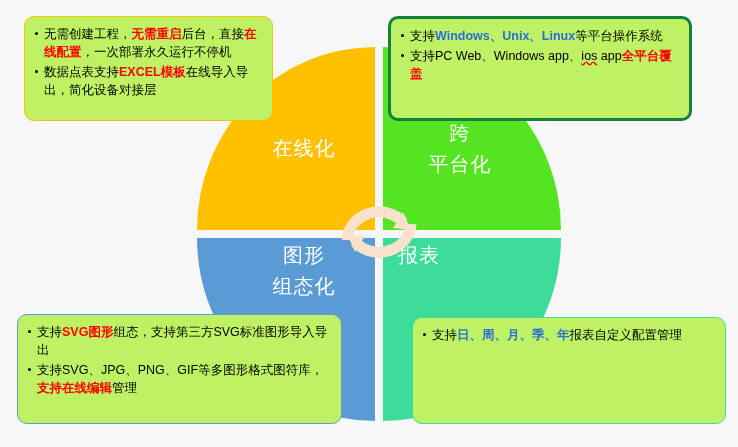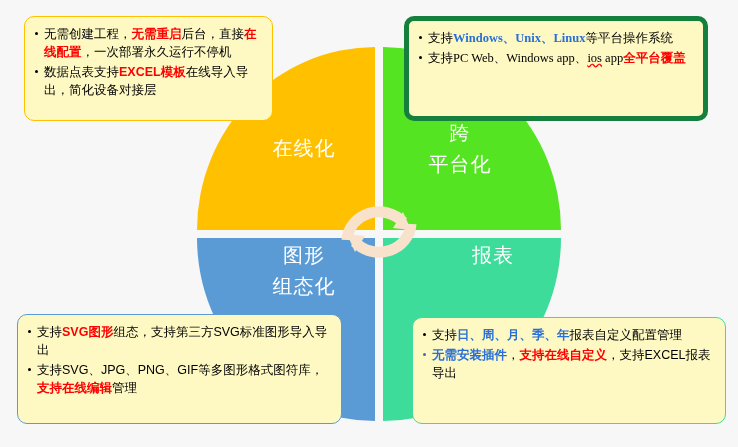--- a/index.html
+++ b/index.html
@@ -54,42 +54,42 @@
     font-size: 20px;
     line-height: 31px;
     text-align: center;
     letter-spacing: 1px;
     white-space: nowrap;
     pointer-events: none;
   }
   #label-online    { left: 244px; top: 133px; width: 120px; }
   #label-crossplat { left: 400px; top: 118px; width: 120px; text-align: center; }
   #label-graphics  { left: 244px; top: 240px; width: 120px; text-align: center; }
-  #label-report    { left: 390px; top: 240px; width: 124px; text-align: right; }
+  #label-report    { left: 398px; top: 240px; width: 124px; text-align: left; }
 
   
   #cycle-arrows {
     position: absolute;
     left: 333px;
     top: 186px;
     width: 92px;
     height: 92px;
     pointer-events: none;
   }
 
   
   .callout {
     position: absolute;
-    background: #fef9c3;
+    background: #bef264;
     border-radius: 10px;
     box-sizing: border-box;
     padding: 8px 10px 16px 8px;
   }
   #callout-online    { left: 24px;  top: 16px;  width: 249px; height: 105px; border: 1px solid #FFC000; }
-  #callout-crossplat { left: 404px; top: 16px;  width: 304px; height: 105px; border: 5px solid #15803d; font-family: Liberation Serif, serif; }
+  #callout-crossplat { left: 388px; top: 16px;  width: 304px; height: 105px; border: 3px solid #15803d; }
   #callout-graphics  { left: 17px;  top: 314px; width: 325px; height: 110px; border: 1px solid #5B9BD5; }
   #callout-report    { left: 412px; top: 317px; width: 314px; height: 107px; border: 1px solid #3DDC9B; }
 
   ul.bullets {
     margin: 0;
     padding: 0;
     list-style: none;
   }
   ul.bullets > li {
     position: relative;
@@ -178,15 +178,14 @@
 <div class="callout" id="callout-graphics">
   <ul class="bullets">
       <li><span class="plain">支持</span><span class="red">SVG图形</span><span class="plain">组态，支持第三方SVG标准图形导入导出</span></li>
       <li><span class="plain">支持SVG、JPG、PNG、GIF等多图形格式图符库，</span><span class="red">支持在线编辑</span><span class="plain">管理</span></li>
     </ul>
 </div>
 
 <div class="callout" id="callout-report">
   <ul class="bullets">
       <li><span class="plain">支持</span><span class="blue">日、周、月、季、年</span><span class="plain">报表自定义配置管理</span></li>
-      <li class="blue-bullet"><span class="blue">无需安装插件</span><span class="plain">，</span><span class="red">支持在线自定义</span><span class="plain">，支持EXCEL报表导出</span></li>
     </ul>
 </div>
 
 </body></html>

